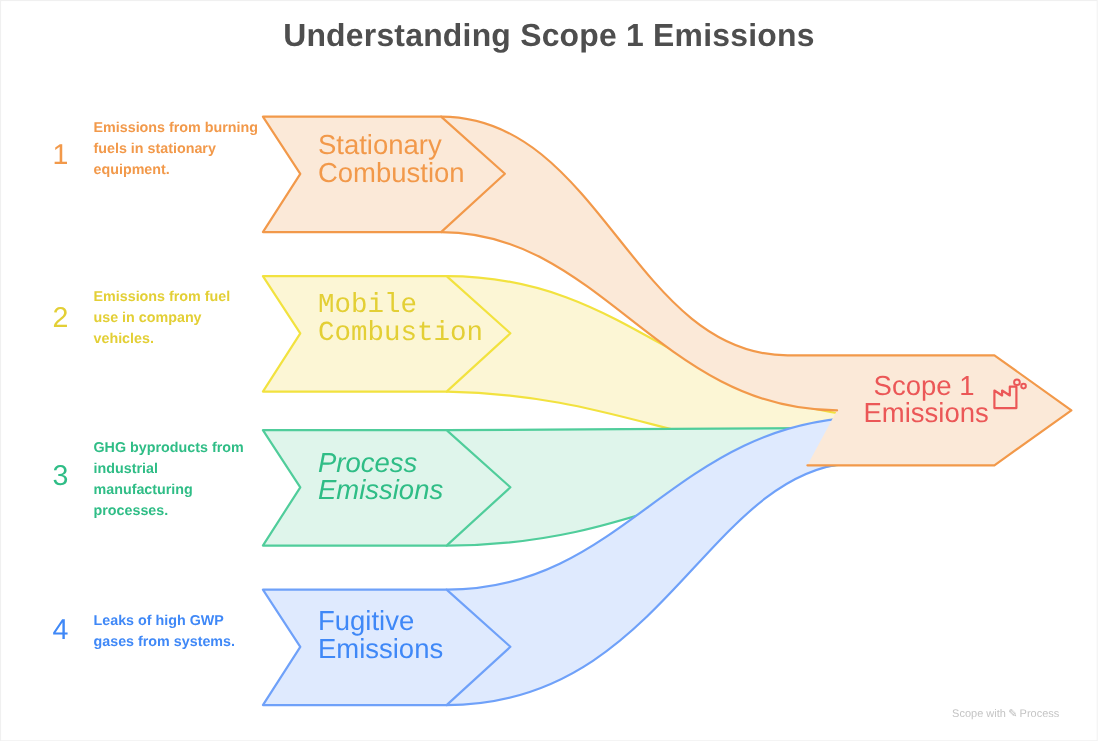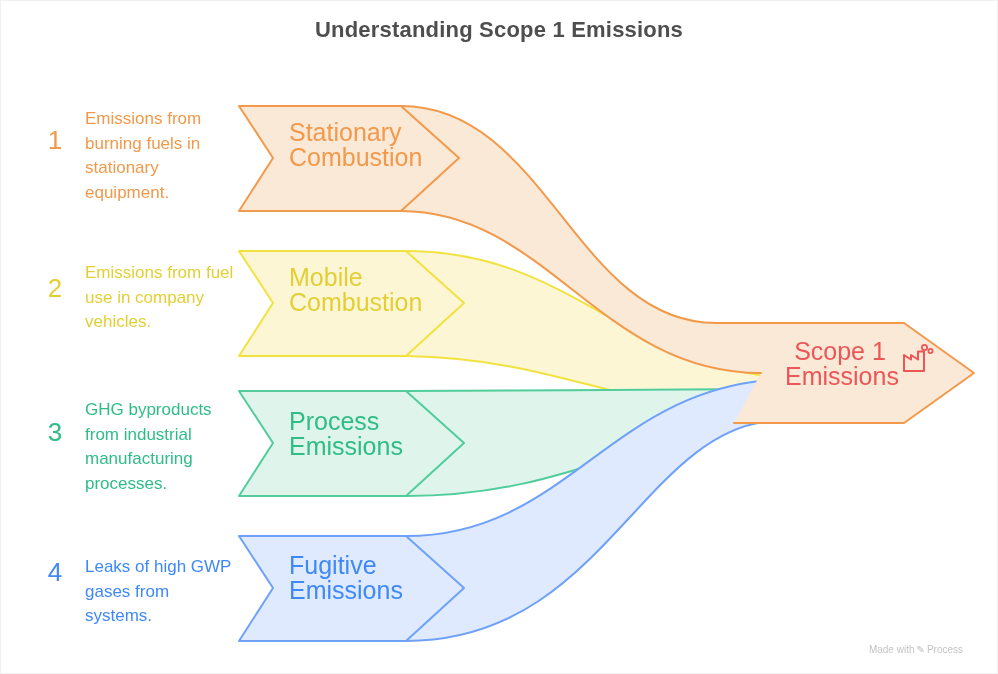--- a/index.html
+++ b/index.html
@@ -1,33 +1,33 @@
 <!DOCTYPE html>
 <html><head>
 <meta charset="utf-8">
 <style>
   html,body{margin:0;padding:0;background:#ffffff;}
   body{font-family:"Liberation Sans", sans-serif;}
   .canvas{position:relative;width:998px;height:674px;background:#ffffff;overflow:hidden;border:1px solid #f0f0f0;box-sizing:border-box;}
   svg.flows{position:absolute;left:0;top:0;width:998px;height:674px;}
-  .title{position:absolute;top:16px;left:0;right:0;text-align:center;font-size:22px;font-weight:bold;color:#4E4E4E;letter-spacing:.2px;}
+  .title{position:absolute;top:16px;left:0;right:0;text-align:center;font-size:29px;font-weight:bold;color:#4E4E4E;letter-spacing:.2px;}
   .num{position:absolute;left:40px;width:28px;text-align:center;font-size:26px;font-weight:500;}
   .num.r1{top:124px;color:#F2994A;}
   .num.r2{top:272px;color:#E3CF35;}
   .num.r3{top:416px;color:#2FBD86;}
   .num.r4{top:556px;color:#3F88F7;}
-  .desc{position:absolute;left:84px;width:150px;font-size:17px;font-weight:normal;line-height:1.45;}
+  .desc{position:absolute;left:84px;width:150px;font-size:13px;font-weight:bold;line-height:1.45;}
   .desc.r1{top:106px;color:#F2994A;}
   .desc.r2{top:260px;color:#E3CF35;}
   .desc.r3{top:397px;color:#2FBD86;}
   .desc.r4{top:554px;color:#3F88F7;}
   .blabel{position:absolute;left:288px;width:150px;font-size:25px;line-height:25px;font-weight:400;}
   .blabel.r1{top:119px;color:#F2994A;}
-  .blabel.r2{top:264px;color:#E3CF35;}
-  .blabel.r3{top:408px;color:#2FBD86;}
+  .blabel.r2{top:264px;color:#E3CF35;font-family:Liberation Mono, monospace;}
+  .blabel.r3{top:408px;color:#2FBD86;font-style:italic;}
   .blabel.r4{top:552px;color:#3F88F7;}
   .scope-label{position:absolute;left:784px;top:338px;width:110px;text-align:center;font-size:25px;line-height:25px;color:#EB5757;}
   .factory{position:absolute;left:898px;top:340px;}
   .watermark{position:absolute;right:34px;bottom:18px;font-size:10px;color:#C4C4C4;}
   .watermark .pen{color:#BDBDBD;font-size:10px;margin:0 2px;}
 </style>
 </head>
 <body>
 
 <div class="canvas">
@@ -75,16 +75,16 @@
 
   <div class="scope-label">Scope 1 Emissions</div>
 
   <svg class="factory" width="36" height="36" viewBox="0 0 36 36">
     <path d="M5,30 V14 L12,18.5 V14 L19,18.5 V10.5 H25 V30 Z" fill="none" stroke="#EB5757" stroke-width="2" stroke-linejoin="round"></path>
     <circle cx="25.5" cy="6.5" r="2.6" fill="none" stroke="#EB5757" stroke-width="1.8"></circle>
     <circle cx="31.5" cy="10" r="2.1" fill="none" stroke="#EB5757" stroke-width="1.8"></circle>
   </svg>
 
   <div class="watermark">
-    <span>Made with</span><span class="pen">✎</span><span>Process</span>
+    <span>Scope with</span><span class="pen">✎</span><span>Process</span>
   </div>
 
 </div>
 
 </body></html>

